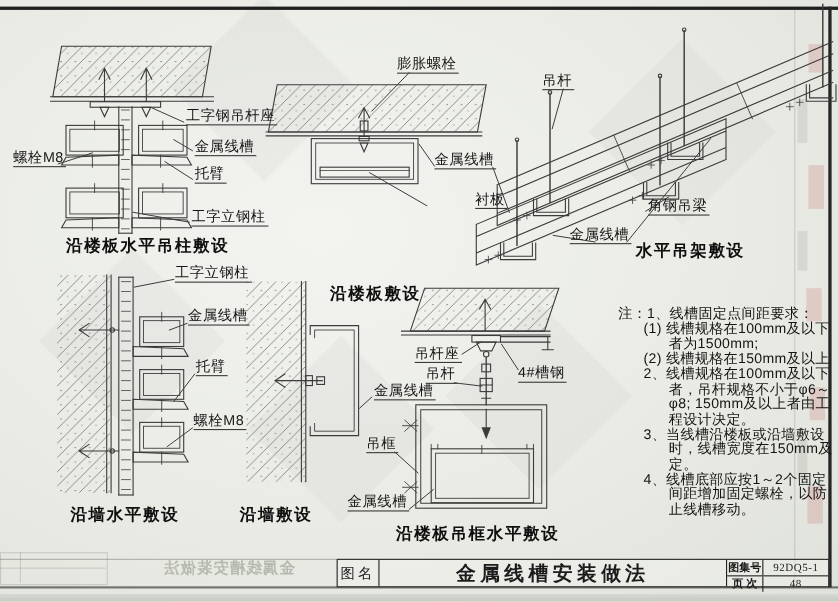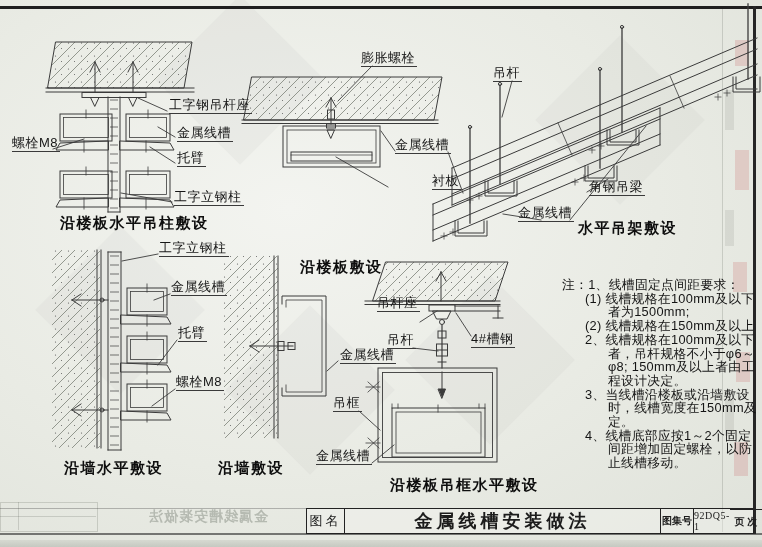--- a/index.html
+++ b/index.html
@@ -19,21 +19,21 @@
   .notes{position:absolute;left:540px;top:278px;width:222px;margin-left:22px;}
   .notes span{display:block;font-size:12.8px;line-height:13.7px;letter-spacing:.3px;white-space:nowrap;color:#141414;}
   .notes .i1{margin-left:23px;}
   .notes .i2{margin-left:46px;}
   .titlebar{position:absolute;left:306px;top:508px;width:448px;height:26px;border:1.6px solid #222;
     display:flex;box-sizing:border-box;background:rgba(246,247,243,.35);}
   .tb-name{width:38px;border-right:1.4px solid #222;display:flex;align-items:center;justify-content:center;
     font-size:13px;letter-spacing:3px;box-sizing:border-box;}
   .tb-title{flex:1;display:flex;align-items:center;justify-content:center;
     font-size:18px;font-weight:bold;letter-spacing:4px;}
-  .tb-right{width:93px;border-left:1.4px solid #222;display:flex;flex-direction:row;box-sizing:border-box;}
+  .tb-right{width:93px;border-left:1.4px solid #222;display:flex;flex-direction:column;box-sizing:border-box;}
   .tb-row{flex:1;display:flex;box-sizing:border-box;}
   .tb-row + .tb-row{border-top:1px solid #222;}
   .tb-cell-l{width:33px;border-right:1px solid #222;display:flex;align-items:center;justify-content:center;
     font-size:10px;font-weight:bold;letter-spacing:0;box-sizing:border-box;white-space:nowrap;}
   .tb-cell-v{flex:1;display:flex;align-items:center;justify-content:center;
     font-size:10px;font-family:"Liberation Serif","DejaVu Serif",serif;letter-spacing:.5px;}
   .ghost-title{position:absolute;left:148px;top:508px;font-size:14px;font-weight:bold;letter-spacing:1px;
     color:#8e948a;opacity:.55;transform:scaleX(-1);white-space:nowrap;}
   .ghost-box{position:absolute;border:1px solid rgba(60,65,58,.18);}
   .ghost-line{position:absolute;background:rgba(90,95,88,.22);}
@@ -234,26 +234,26 @@
 
   <span class="lbl" style="left:159px;top:241px;">工字立钢柱</span>
   <span class="lbl" style="left:171px;top:280px;">金属线槽</span>
   <span class="lbl" style="left:178px;top:326px;">托臂</span>
   <span class="lbl" style="left:176px;top:375px;">螺栓M8</span>
   <span class="cap" style="left:64px;top:459px;">沿墙水平敷设</span>
 
   <span class="lbl" style="left:340px;top:348px;">金属线槽</span>
   <span class="cap" style="left:218px;top:459px;">沿墙敷设</span>
 
-  <span class="lbl" style="left:377px;top:296px;">吊杆座</span>
+  <span class="lbl" style="left:377px;top:314px;">吊杆座</span>
   <span class="lbl" style="left:471px;top:332px;">4#槽钢</span>
   <span class="lbl" style="left:387px;top:333px;">吊杆</span>
   <span class="lbl" style="left:333px;top:396px;">吊框</span>
   <span class="lbl" style="left:316px;top:449px;">金属线槽</span>
-  <span class="cap" style="left:390px;top:476px;">沿楼板吊框水平敷设</span>
+  <span class="cap" style="left:360px;top:476px;">沿楼板吊框水平敷设</span>
 
   <div class="notes">
     <span class="i0">注：1、线槽固定点间距要求：</span>
     <span class="i1">(1) 线槽规格在100mm及以下</span>
     <span class="i2">者为1500mm;</span>
     <span class="i1">(2) 线槽规格在150mm及以上</span>
     <span class="i1">2、线槽规格在100mm及以下</span>
     <span class="i2">者，吊杆规格不小于φ6～</span>
     <span class="i2">φ8; 150mm及以上者由工</span>
     <span class="i2">程设计决定。</span>

